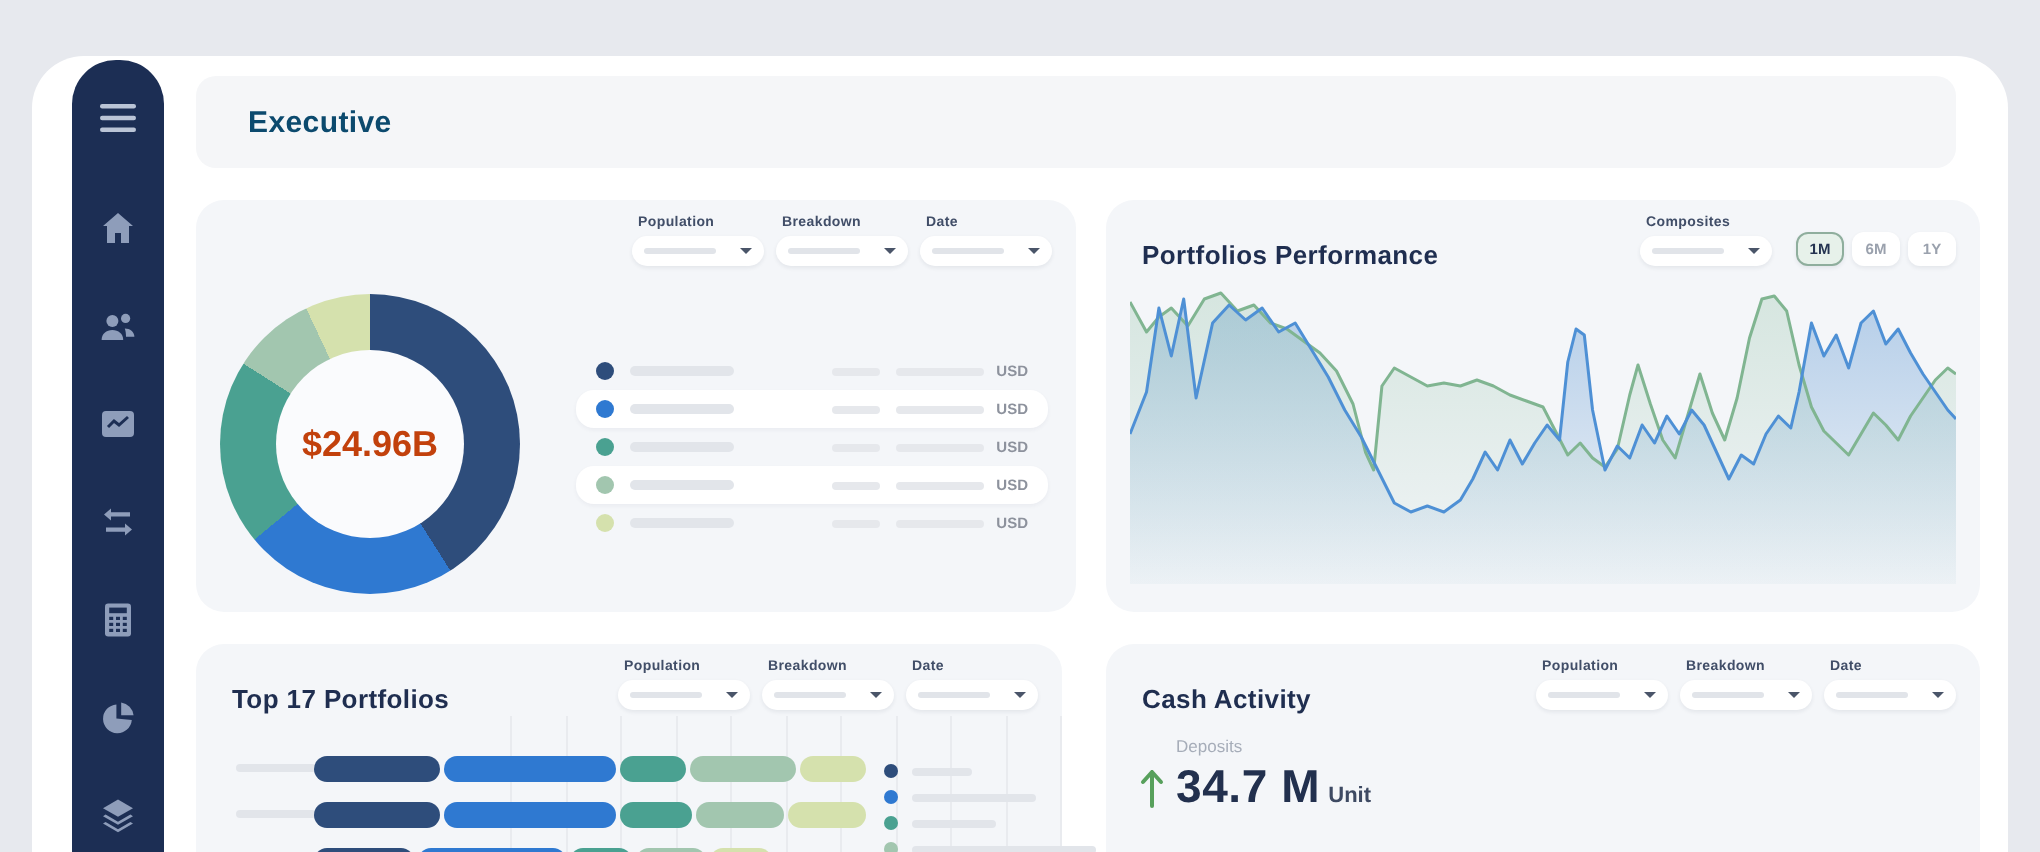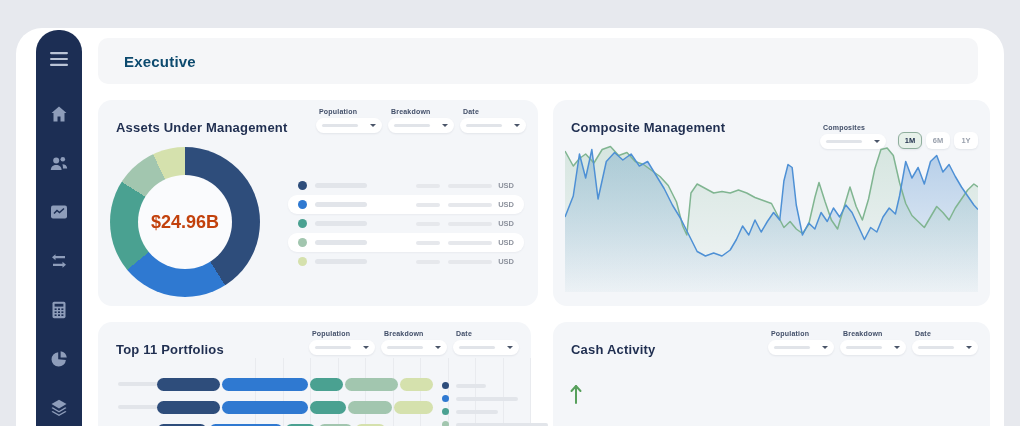--- a/index.html
+++ b/index.html
@@ -56,21 +56,21 @@
   .aum-row { height:19px; display:flex; align-items:center; padding:0 10px; border-radius:9px;justify-content:space-between; }
   .aum-row.alt { background:#fff; box-shadow:0 1px 2px rgba(30,40,70,.05); }
   .dot { width:9px; height:9px; border-radius:50%; flex:0 0 auto; }
   .name-dash { width:52px; height:5px; background:#e2e5ea; border-radius:3px; margin-left:8px; }
   .sp { flex:1; }
   .val-dash1 { width:24px; height:4px; background:#e6e8ec; border-radius:2px; }
   .val-dash2 { width:44px; height:4px; background:#e6e8ec; border-radius:2px; margin-left:8px; }
   .usd { font-size:7.5px; font-weight:600; color:#8d929d; margin-left:6px; }
 
   
-  .composite-controls { position:absolute; right:12px; top:24px; display:flex; align-items:flex-end; gap:12px; }
+  .composite-controls { position:absolute; right:12px; top:8px; display:flex; align-items:flex-end; gap:12px; }
   .range-buttons { display:flex; gap:4px; }
   .range-btn { height:17px; min-width:24px; padding:0 5px; border-radius:6px; background:#fff;
                color:#9aa1ad; font-size:7.5px; font-weight:700; display:flex; align-items:center;
                justify-content:center; box-shadow:0 1px 2px rgba(30,40,70,.08); cursor:pointer; }
   .range-btn.selected { background:#e7f1ea; border:1px solid #8fae9d; color:#243350; }
 
   .perf-chart { position:absolute; left:12px; top:42px; width:413px; height:150px; }
   .perf-chart svg { width:100%; height:100%; display:block; }
 
   
@@ -176,21 +176,20 @@
     </g>
       </svg>
   </div>
 </nav>
 
 <header class="header-bar">
   <span class="header-title">Executive</span>
 </header>
 
 <section class="card card-aum">
-  <div class="card-title">Assets Under Management</div>
   <div class="filter-row">
     <div class="filter-group">
       <div class="filter-label">Population</div>
       <div class="filter-box">
         <span class="filter-dash"></span>
         <span class="filter-caret"></span>
       </div>
     </div>
     <div class="filter-group">
       <div class="filter-label">Breakdown</div>
@@ -249,21 +248,21 @@
         <span class="name-dash"></span>
         <span class="sp"></span>
         <span class="val-dash1"></span>
         <span class="val-dash2"></span>
         <span class="usd">USD</span>
       </div>
     </div>
 </section>
 
 <section class="card card-composite">
-  <div class="card-title">Composite Management</div>
+  <div class="card-title">Portfolios Performance</div>
   <div class="composite-controls">
     <div class="filter-group">
       <div class="filter-label">Composites</div>
       <div class="filter-box">
         <span class="filter-dash"></span>
         <span class="filter-caret"></span>
       </div>
     </div>
     <div class="range-buttons">
         <div class="range-btn selected">1M</div>
@@ -287,21 +286,21 @@
           <polygon points="0,50 2,36 3.5,8 5,24 6.5,5 8,38 10,13 12,7 14,12 16,8 18,16 20,13 22,22 24,31 26,42 28,51 30,62 32,73 34,76 36,74 38,76 40,72 41.5,65 43,56 44.5,62 46,52 47.5,60 49,53 50.5,47 52,52 53,26 54,15 55,17 56,42 57.5,62 59,54 60.5,58 62,47 63.5,53 65,44 66.5,50 68,42 69.5,47 71,56 72.5,65 74,57 75.5,60 77,50 78.5,44 80,48 81,36 82.5,13 84,24 85.5,17 87,28 88.5,13 90,9 91.5,20 93,15 94.5,23 96,30 97.5,36 99,42 100,45 100,100 0,100" fill="url(#g-blue)"></polygon>
           <polygon points="0,6 2,16 3.5,11 5,8 7,14 9,5 11,3 13,9 15,7 17,13 19,15 21,19 23,23 25,29 27,40 28.5,56 29.5,62 30.5,34 32,28 34,31 36,34 38,33 40,34 42,32 44,34 46,37 48,39 50,41 51.5,49 53,57 54.5,53 56,58 57.5,61 59,55 60.5,37 61.5,27 63,40 64.5,52 66,58 67.5,44 69,30 70.5,43 72,52 73.5,38 75,18 76.5,5 78,4 79.5,9 81,27 82.5,41 84,49 85.5,53 87,57 88.5,50 90,43 91.5,47 93,52 94.5,44 96,38 97.5,32 99,28 100,30 100,100 0,100" fill="url(#g-green)"></polygon>
           <polyline points="0,6 2,16 3.5,11 5,8 7,14 9,5 11,3 13,9 15,7 17,13 19,15 21,19 23,23 25,29 27,40 28.5,56 29.5,62 30.5,34 32,28 34,31 36,34 38,33 40,34 42,32 44,34 46,37 48,39 50,41 51.5,49 53,57 54.5,53 56,58 57.5,61 59,55 60.5,37 61.5,27 63,40 64.5,52 66,58 67.5,44 69,30 70.5,43 72,52 73.5,38 75,18 76.5,5 78,4 79.5,9 81,27 82.5,41 84,49 85.5,53 87,57 88.5,50 90,43 91.5,47 93,52 94.5,44 96,38 97.5,32 99,28 100,30" fill="none" stroke="#80b591" stroke-width="1.5" vector-effect="non-scaling-stroke" stroke-linejoin="round"></polyline>
           <polyline points="0,50 2,36 3.5,8 5,24 6.5,5 8,38 10,13 12,7 14,12 16,8 18,16 20,13 22,22 24,31 26,42 28,51 30,62 32,73 34,76 36,74 38,76 40,72 41.5,65 43,56 44.5,62 46,52 47.5,60 49,53 50.5,47 52,52 53,26 54,15 55,17 56,42 57.5,62 59,54 60.5,58 62,47 63.5,53 65,44 66.5,50 68,42 69.5,47 71,56 72.5,65 74,57 75.5,60 77,50 78.5,44 80,48 81,36 82.5,13 84,24 85.5,17 87,28 88.5,13 90,9 91.5,20 93,15 94.5,23 96,30 97.5,36 99,42 100,45" fill="none" stroke="#4e90d5" stroke-width="1.5" vector-effect="non-scaling-stroke" stroke-linejoin="round"></polyline>
         </g>
     </svg>
   </div>
 </section>
 
 <section class="card card-top10">
-  <div class="card-title">Top 11 Portfolios</div>
+  <div class="card-title">Top 17 Portfolios</div>
   <div class="filter-row">
     <div class="filter-group">
       <div class="filter-label">Population</div>
       <div class="filter-box">
         <span class="filter-dash"></span>
         <span class="filter-caret"></span>
       </div>
     </div>
     <div class="filter-group">
       <div class="filter-label">Breakdown</div>
@@ -408,14 +407,21 @@
         <span class="filter-caret"></span>
       </div>
     </div>
   </div>
   <div class="cash-metric">
     <span class="cash-arrow">
       <svg width="14" height="22" viewBox="0 0 14 22">
         <path d="M7 20 V3 M7 3 L2.5 8 M7 3 L11.5 8" fill="none" stroke="#57a05c" stroke-width="2" stroke-linecap="round" stroke-linejoin="round"></path>
       </svg>
     </span>
+    <span class="cash-col">
+      <span class="deposit-label" style="display:block;">Deposits</span>
+      <span class="deposit-value-row">
+        <span class="deposit-value">34.7 M</span>
+        <span class="deposit-unit">Unit</span>
+      </span>
+    </span>
   </div>
 </section>
 
 </body></html>

